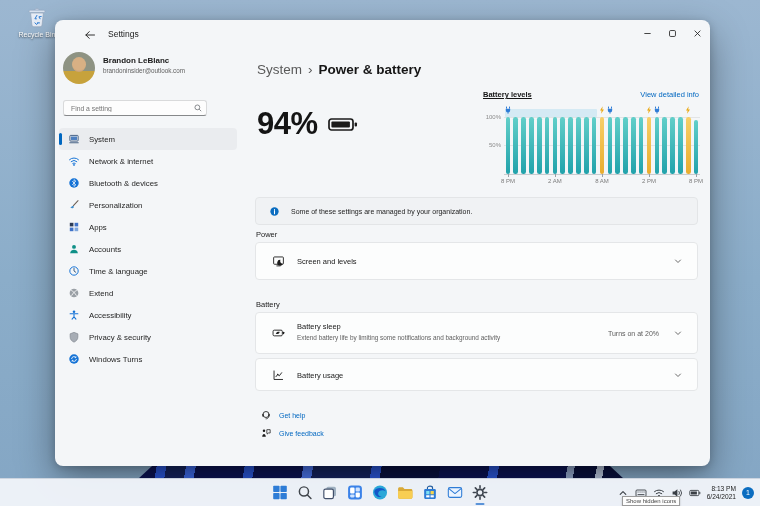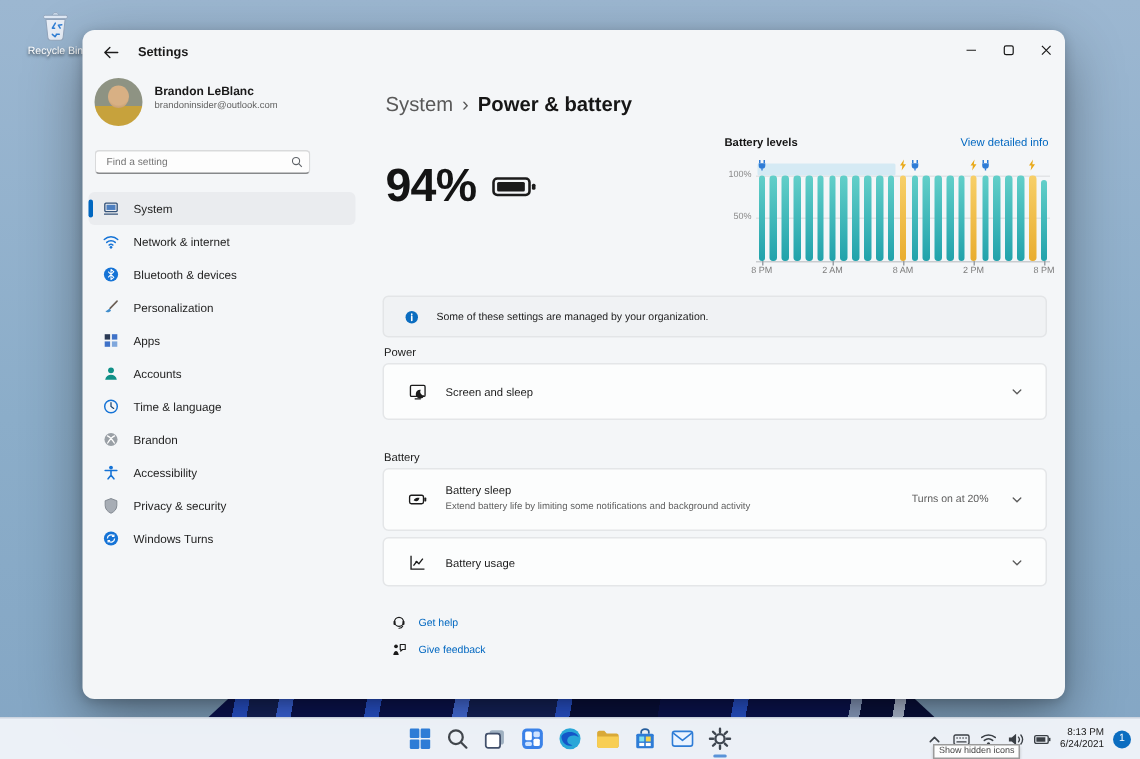--- a/index.html
+++ b/index.html
@@ -12,21 +12,21 @@
     clip-path:polygon(0% 100%,4% 0%,96% 0%,100% 100%);}
 
   
   .recycle{position:absolute;left:8px;top:4px;width:58px;text-align:center;cursor:default;}
   .recycle .glyph{width:26px;height:26px;margin:0 auto;display:block;}
   .recycle .lbl{font-size:7px;color:#fff;text-shadow:0 1px 2px rgba(0,0,0,.65);margin-top:1px;}
 
   
   .win{position:absolute;left:55px;top:20px;width:655px;height:446px;background:#f4f6f8;border-radius:8px;
     box-shadow:0 14px 38px rgba(0,0,0,.38),0 2px 8px rgba(0,0,0,.2);overflow:hidden;}
-  .titlebar{position:absolute;left:0;top:0;right:0;height:30px;font-weight:bold;}
+  .titlebar{position:absolute;left:16px;top:0;right:0;height:30px;}
   .back-btn{position:absolute;left:10px;top:6px;width:18px;height:18px;border:none;background:transparent;padding:3px;cursor:pointer;}
   .tb-title{position:absolute;left:37px;top:9px;font-size:8.5px;color:#1b1b1b;}
   .win-ctrls{position:absolute;right:0;top:0;display:flex;}
   .win-ctrls button{width:25px;height:26px;border:none;background:transparent;display:flex;align-items:center;justify-content:center;padding:0;cursor:pointer;}
   .win-ctrls .icon{width:9px;height:9px;}
 
   
   .sidebar{position:absolute;left:0;top:30px;bottom:16px;width:200px;}
   .avatar{position:absolute;left:8px;top:2px;width:32px;height:32px;border-radius:50%;overflow:hidden;
     background:linear-gradient(180deg,#8e9383 0 58%,#c7a23c 58% 100%);}
@@ -48,21 +48,21 @@
   .crumb{position:absolute;left:2px;top:42px;font-size:13.5px;color:#595959;}
   .crumb .sep{margin:0 6px;color:#595959;}
   .crumb .cur{color:#161616;font-weight:700;}
   .pct-row{position:absolute;left:2px;top:86px;display:flex;align-items:center;gap:10px;}
   .pct{font-size:31px;font-weight:700;color:#141414;letter-spacing:-.5px;}
   .bat-glyph{width:30px;height:17px;}
 
   
   .chart{position:absolute;left:228px;top:70px;width:216px;}
   .chart-head{display:flex;justify-content:space-between;align-items:baseline;}
-  .chart-title{font-size:7.5px;font-weight:700;color:#141414;}
+  .chart-title{font-size:7.5px;font-weight:700;color:#141414;text-decoration:underline;}
   .chart-link{font-size:7.5px;color:#0067c0;text-decoration:none;cursor:pointer;}
   .plotwrap{position:relative;margin-top:4px;height:82px;}
   .ylab{position:absolute;width:18px;text-align:right;font-size:6px;color:#8b8b8b;}
   .plot{position:absolute;left:21px;top:14px;width:196px;height:57px;}
   .gridline{position:absolute;left:21px;width:196px;height:1px;background:#e2e4e6;}
   .baseline{position:absolute;left:21px;width:196px;height:1px;background:#c9cccf;top:71px;}
   .band{position:absolute;top:-8px;height:8px;background:#d5eaf4;border-radius:1px;}
   .bar{position:absolute;bottom:0;width:4.6px;border-radius:2.3px;background:linear-gradient(180deg,#62cfc9,#21a2ab);}
   .bar.charging{background:linear-gradient(180deg,#f7cf68,#e9ad2e);}
   .marker{position:absolute;top:-11px;width:6px;height:8px;transform:translateX(-50%);}
@@ -234,21 +234,21 @@
             </span>
             <span class="nav-label">Time &amp; language</span>
           </div>
           <div class="nav-item">
             <span class="icon">
               <svg viewBox="0 0 16 16">
                 <circle cx="8" cy="8" r="5.8" fill="#9aa0a6"></circle>
                 <path d="M4.8 4.8c2 .9 4.3 3.2 6.2 6.3M11.2 4.8c-2 .9-4.3 3.2-6.2 6.3" stroke="#fff" stroke-width="1.1" fill="none" stroke-linecap="round"></path>
               </svg>
             </span>
-            <span class="nav-label">Brandon</span>
+            <span class="nav-label">Extend</span>
           </div>
           <div class="nav-item">
             <span class="icon">
               <svg viewBox="0 0 16 16">
                 <circle cx="8" cy="3.6" r="1.7" fill="#1573d6"></circle>
                 <path d="M2.8 6.2h10.4M8 6.2v4.2l-2.6 3.2M8 10.4l2.6 3.2" stroke="#1573d6" stroke-width="1.4" fill="none" stroke-linecap="round" stroke-linejoin="round"></path>
               </svg>
             </span>
             <span class="nav-label">Accessibility</span>
           </div>
@@ -394,21 +394,21 @@
       <div class="sec-label" style="top:210px;left:1px">Power</div>
 
       <div class="card" style="top:222px;height:38px">
         <span class="c-icon icon">
           <svg viewBox="0 0 16 16">
               <rect x="2" y="3" width="12" height="9" rx="1" fill="none" stroke="#1b1b1b" stroke-width="1.1"></rect>
               <path d="M5.5 14h5" stroke="#1b1b1b" stroke-width="1.1"></path>
               <path d="M13.4 11.3a3.3 3.3 0 0 1-3-4.8 3.6 3.6 0 1 0 3 4.8z" fill="#1b1b1b"></path>
             </svg>
         </span>
-        <span class="c-title" style="top:14px">Screen and sleep</span>
+        <span class="c-title" style="top:14px">Screen and levels</span>
         <span class="chev icon">
           <svg viewBox="0 0 12 12">
               <path d="M3 4.8 6 7.8l3-3" stroke="#5d5d5d" stroke-width="1.1" fill="none" stroke-linecap="round" stroke-linejoin="round"></path>
             </svg>
         </span>
       </div>
 
       <div class="sec-label" style="top:280px;left:1px">Battery</div>
 
       <div class="card" style="top:292px;height:42px">

